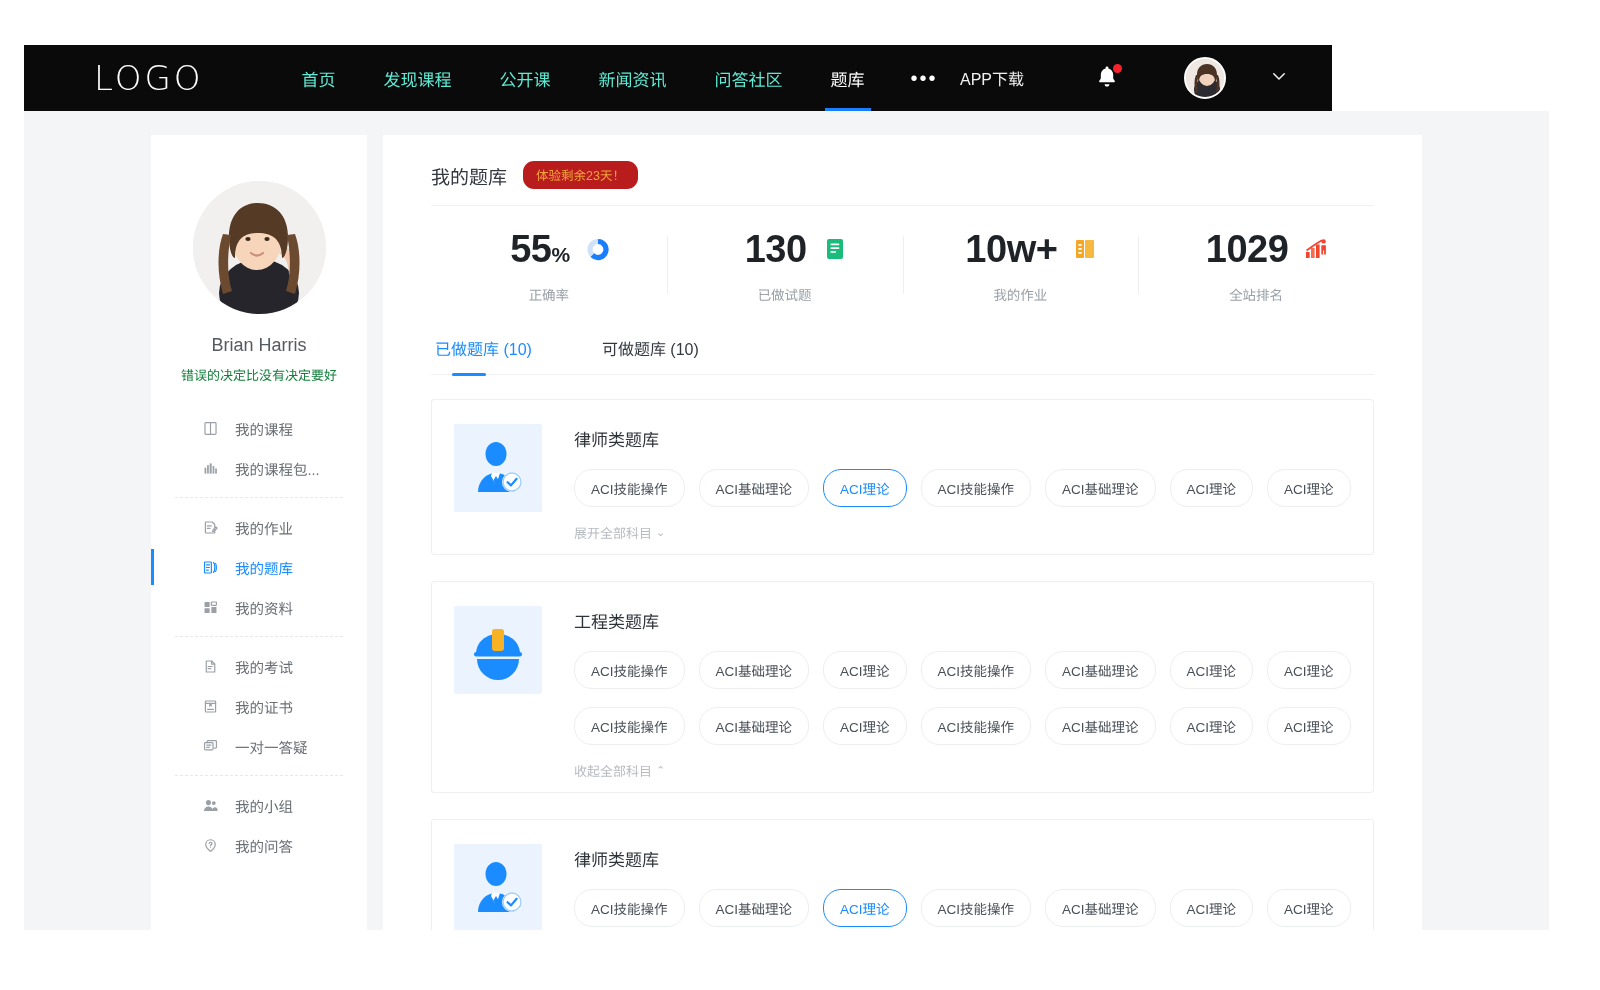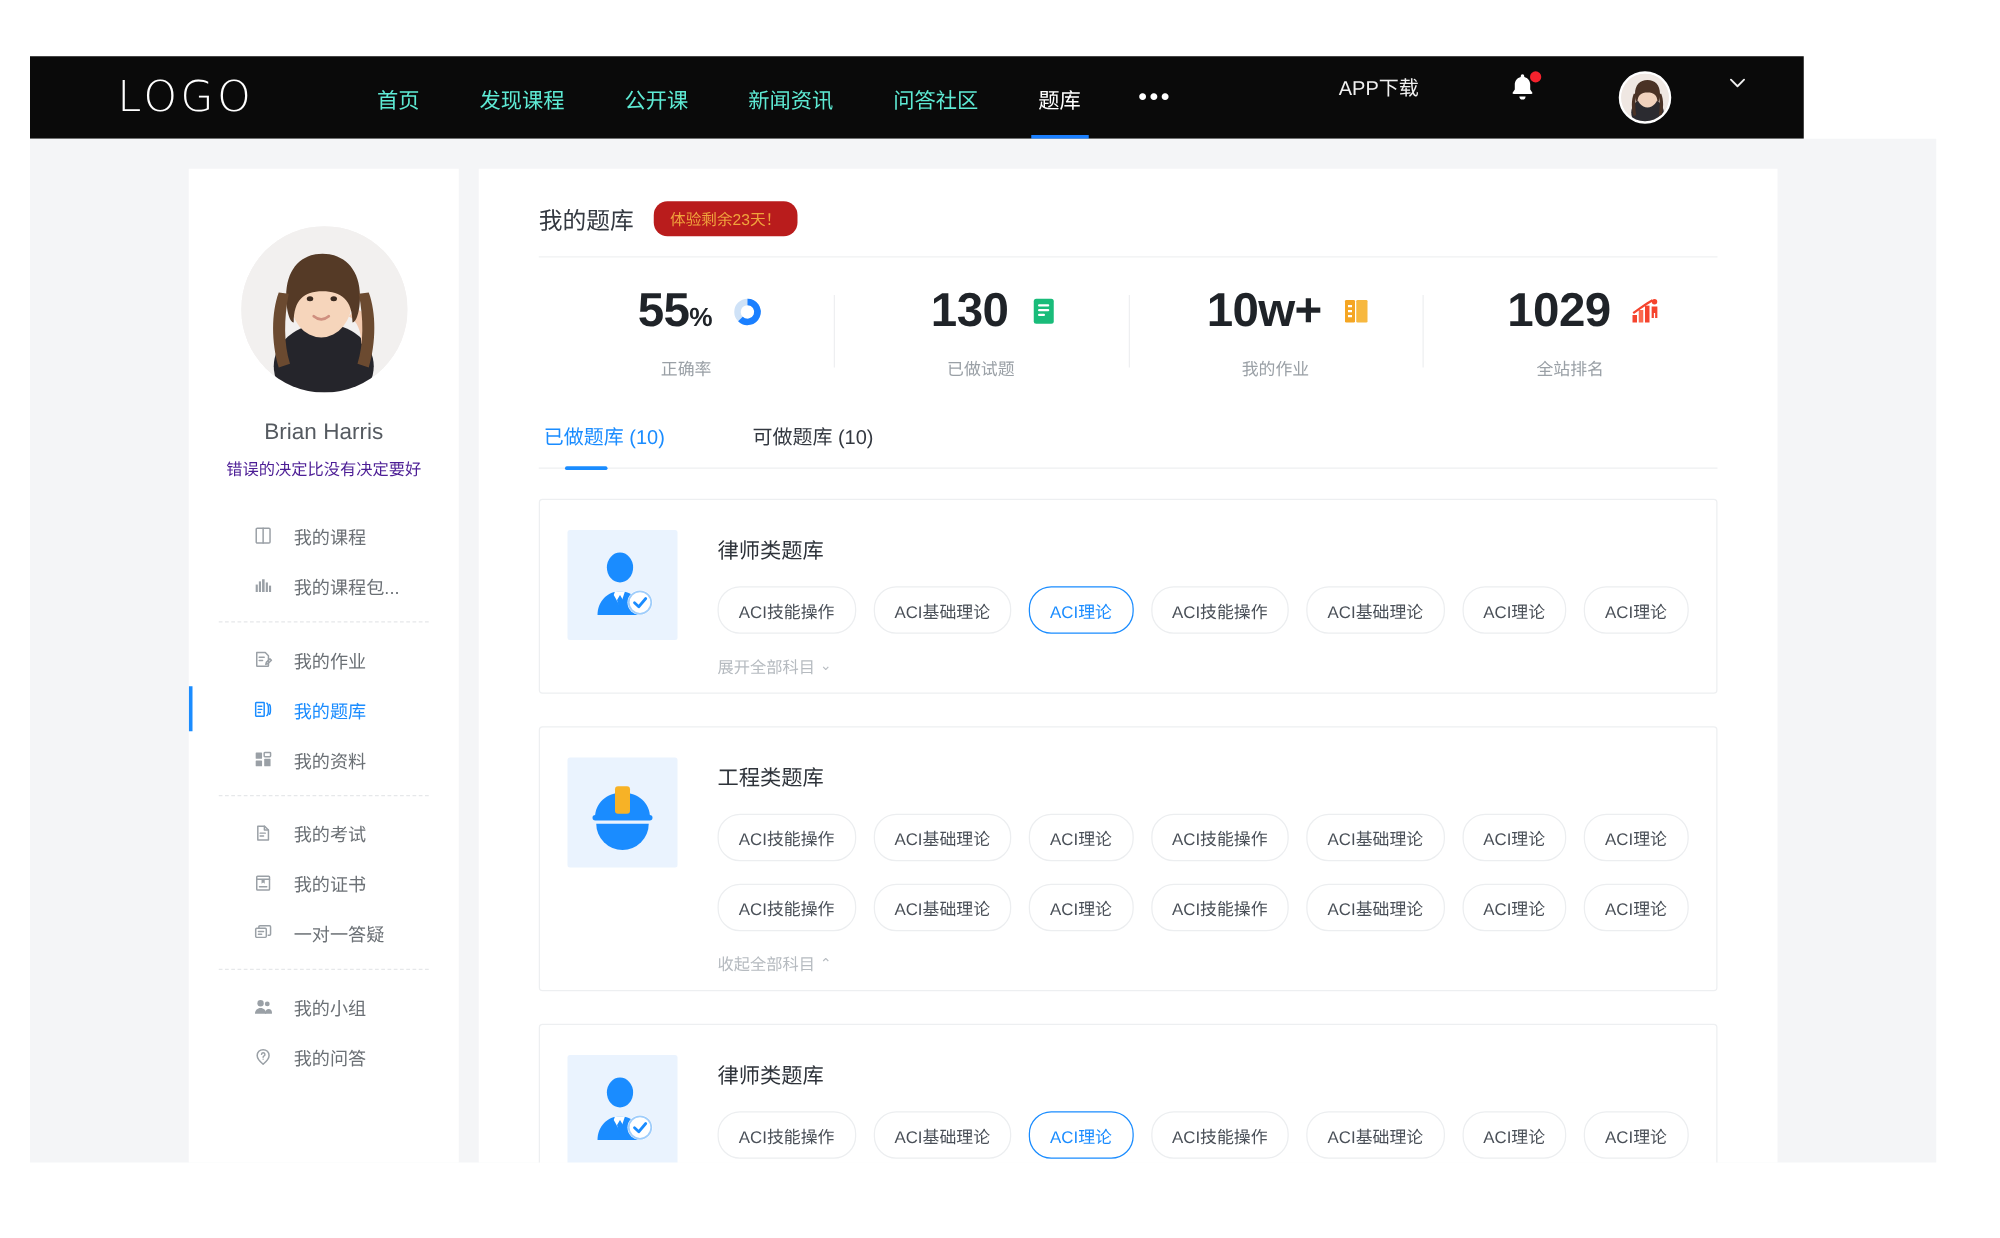--- a/index.html
+++ b/index.html
@@ -9,21 +9,21 @@
     background: #ffffff;
     font-family: "Liberation Sans", "DejaVu Sans", sans-serif;
     overflow: hidden;
   }
 
   #root { position: relative; width: 1600px; height: 990px; background:#fff; }
 
   
   .topbar {
     position: absolute; left: 24px; top: 45px;
-    width: 1419px; height: 66px;
+    width: 1308px; height: 66px;
     background: #0a0a0a;
     display: flex; align-items: center;
   }
   .logo {
     margin-left: 70px;
     color: #fff;
     font-size: 34px;
     letter-spacing: 3px;
     font-weight: 300;
     font-family: "DejaVu Sans", sans-serif;
@@ -36,21 +36,21 @@
     display: flex; align-items: center; justify-content: center;
     cursor: pointer; white-space: nowrap;
   }
   .nav-item.active { color: #ffffff; }
   .nav-item.active::after {
     content: ""; position: absolute; left: 50%; transform: translateX(-50%);
     bottom: 0; width: 46px; height: 3px; background: #1a7fff;
   }
   .nav-dots { color:#fff; font-size: 20px; letter-spacing: 2px; padding: 0 22px; cursor: pointer; display:flex; align-items:center; height:66px;}
 
-  .topbar-right { margin-left: auto; display: flex; align-items: flex-start; padding-right: 44px; gap: 28px; }
+  .topbar-right { margin-left: auto; display: flex; align-items: center; padding-right: 44px; gap: 28px; }
   .app-download { color: #f0f0f0; font-size: 16px; margin-right: 42px; cursor: pointer; white-space: nowrap;}
   .bell-wrap { position: relative; width: 28px; height: 28px; margin-right: 34px; cursor: pointer; }
   .bell-dot { position:absolute; right: 0px; top: 0px; width: 9px; height: 9px; border-radius: 50%; background:#f5222d;}
   .avatar-sm {
     width: 42px; height: 42px; border-radius: 50%;
     overflow: hidden; background: #e8e0dc; cursor: pointer;
     border: 2px solid #fff;
   }
   .chev { margin-left: 16px; cursor: pointer; }
 
@@ -67,21 +67,21 @@
     width: 216px; height: 795px;
     background: #fff;
     overflow: hidden;
   }
   .profile { padding-top: 46px; text-align: center; }
   .avatar-lg {
     width: 133px; height: 133px; border-radius: 50%;
     margin: 0 auto; overflow:hidden; background:#f2f0ef;
   }
   .profile-name { margin-top: 21px; font-size: 18px; color: #555a60; }
-  .profile-motto { margin-top: 9px; font-size: 13px; color: #4c1d95; }
+  .profile-motto { margin-top: 9px; font-size: 13px; color: #15803d; }
 
   .menu { margin-top: 24px; }
   .menu-item {
     position: relative;
     height: 40px; display: flex; align-items: center;
     padding-left: 50px; cursor: pointer;
   }
   .menu-item .mi-icon {
     width: 18px; height: 18px; margin-right: 16px;
     display:flex; align-items:center; justify-content:center;

